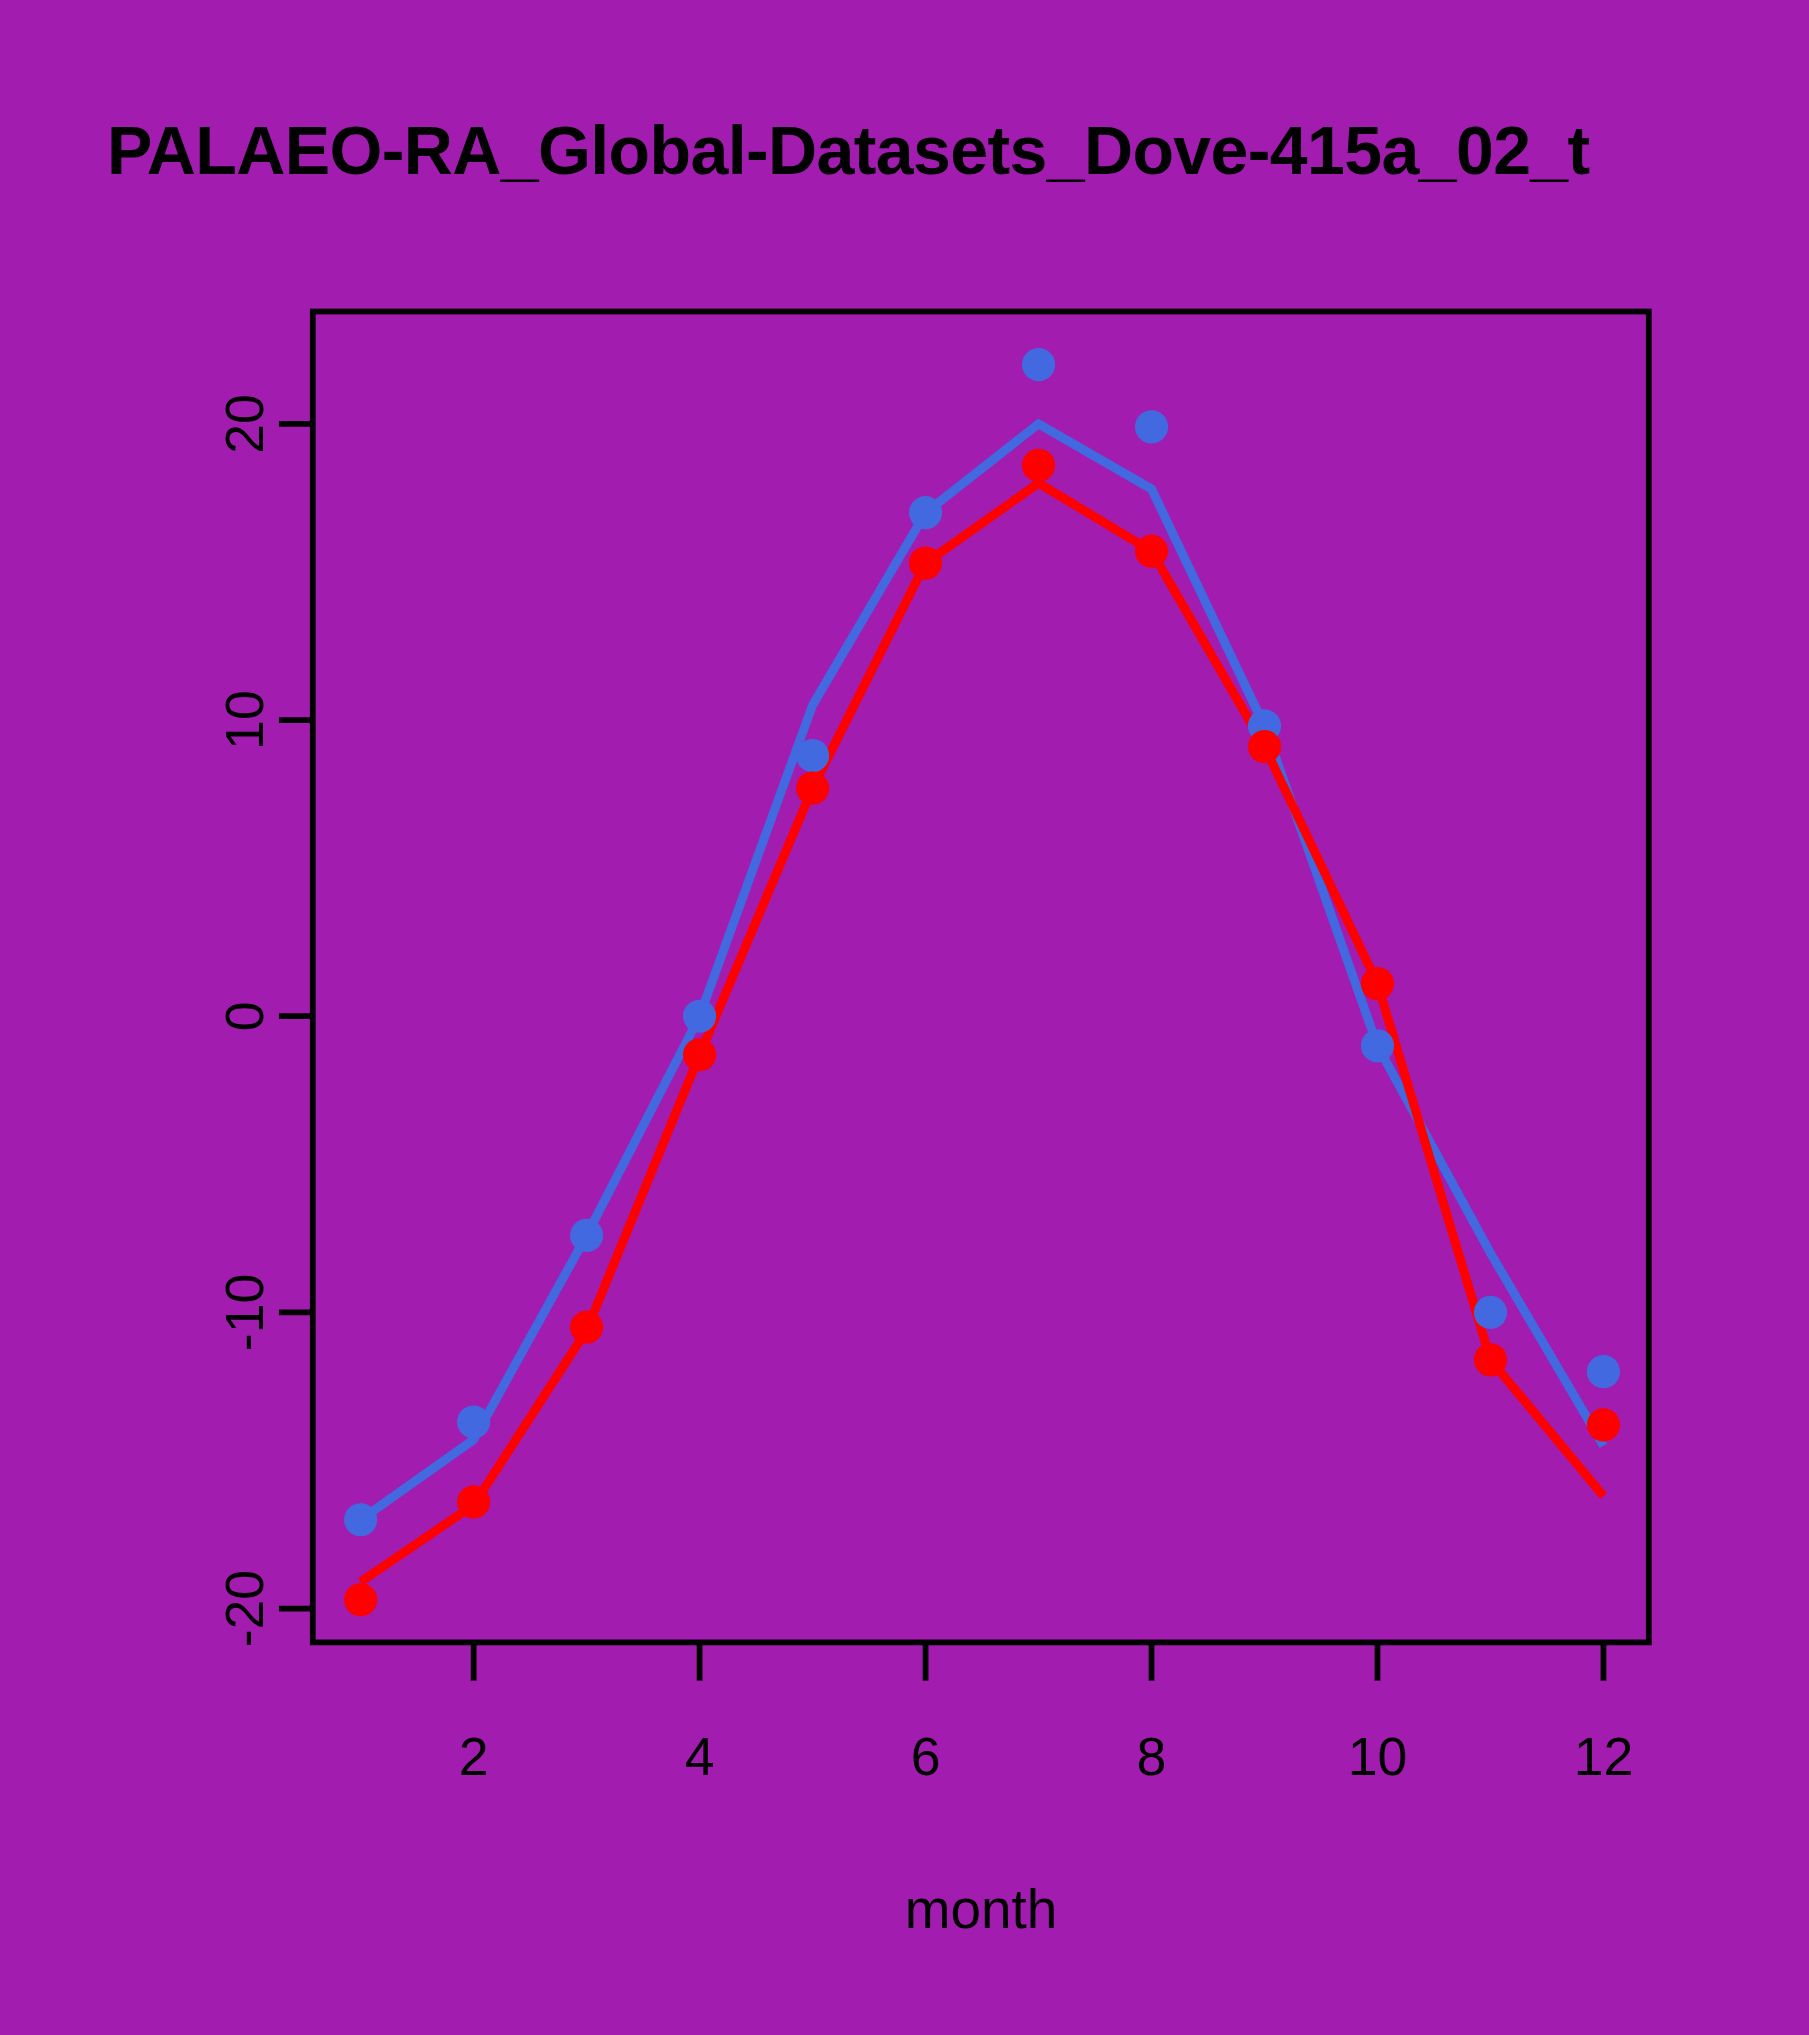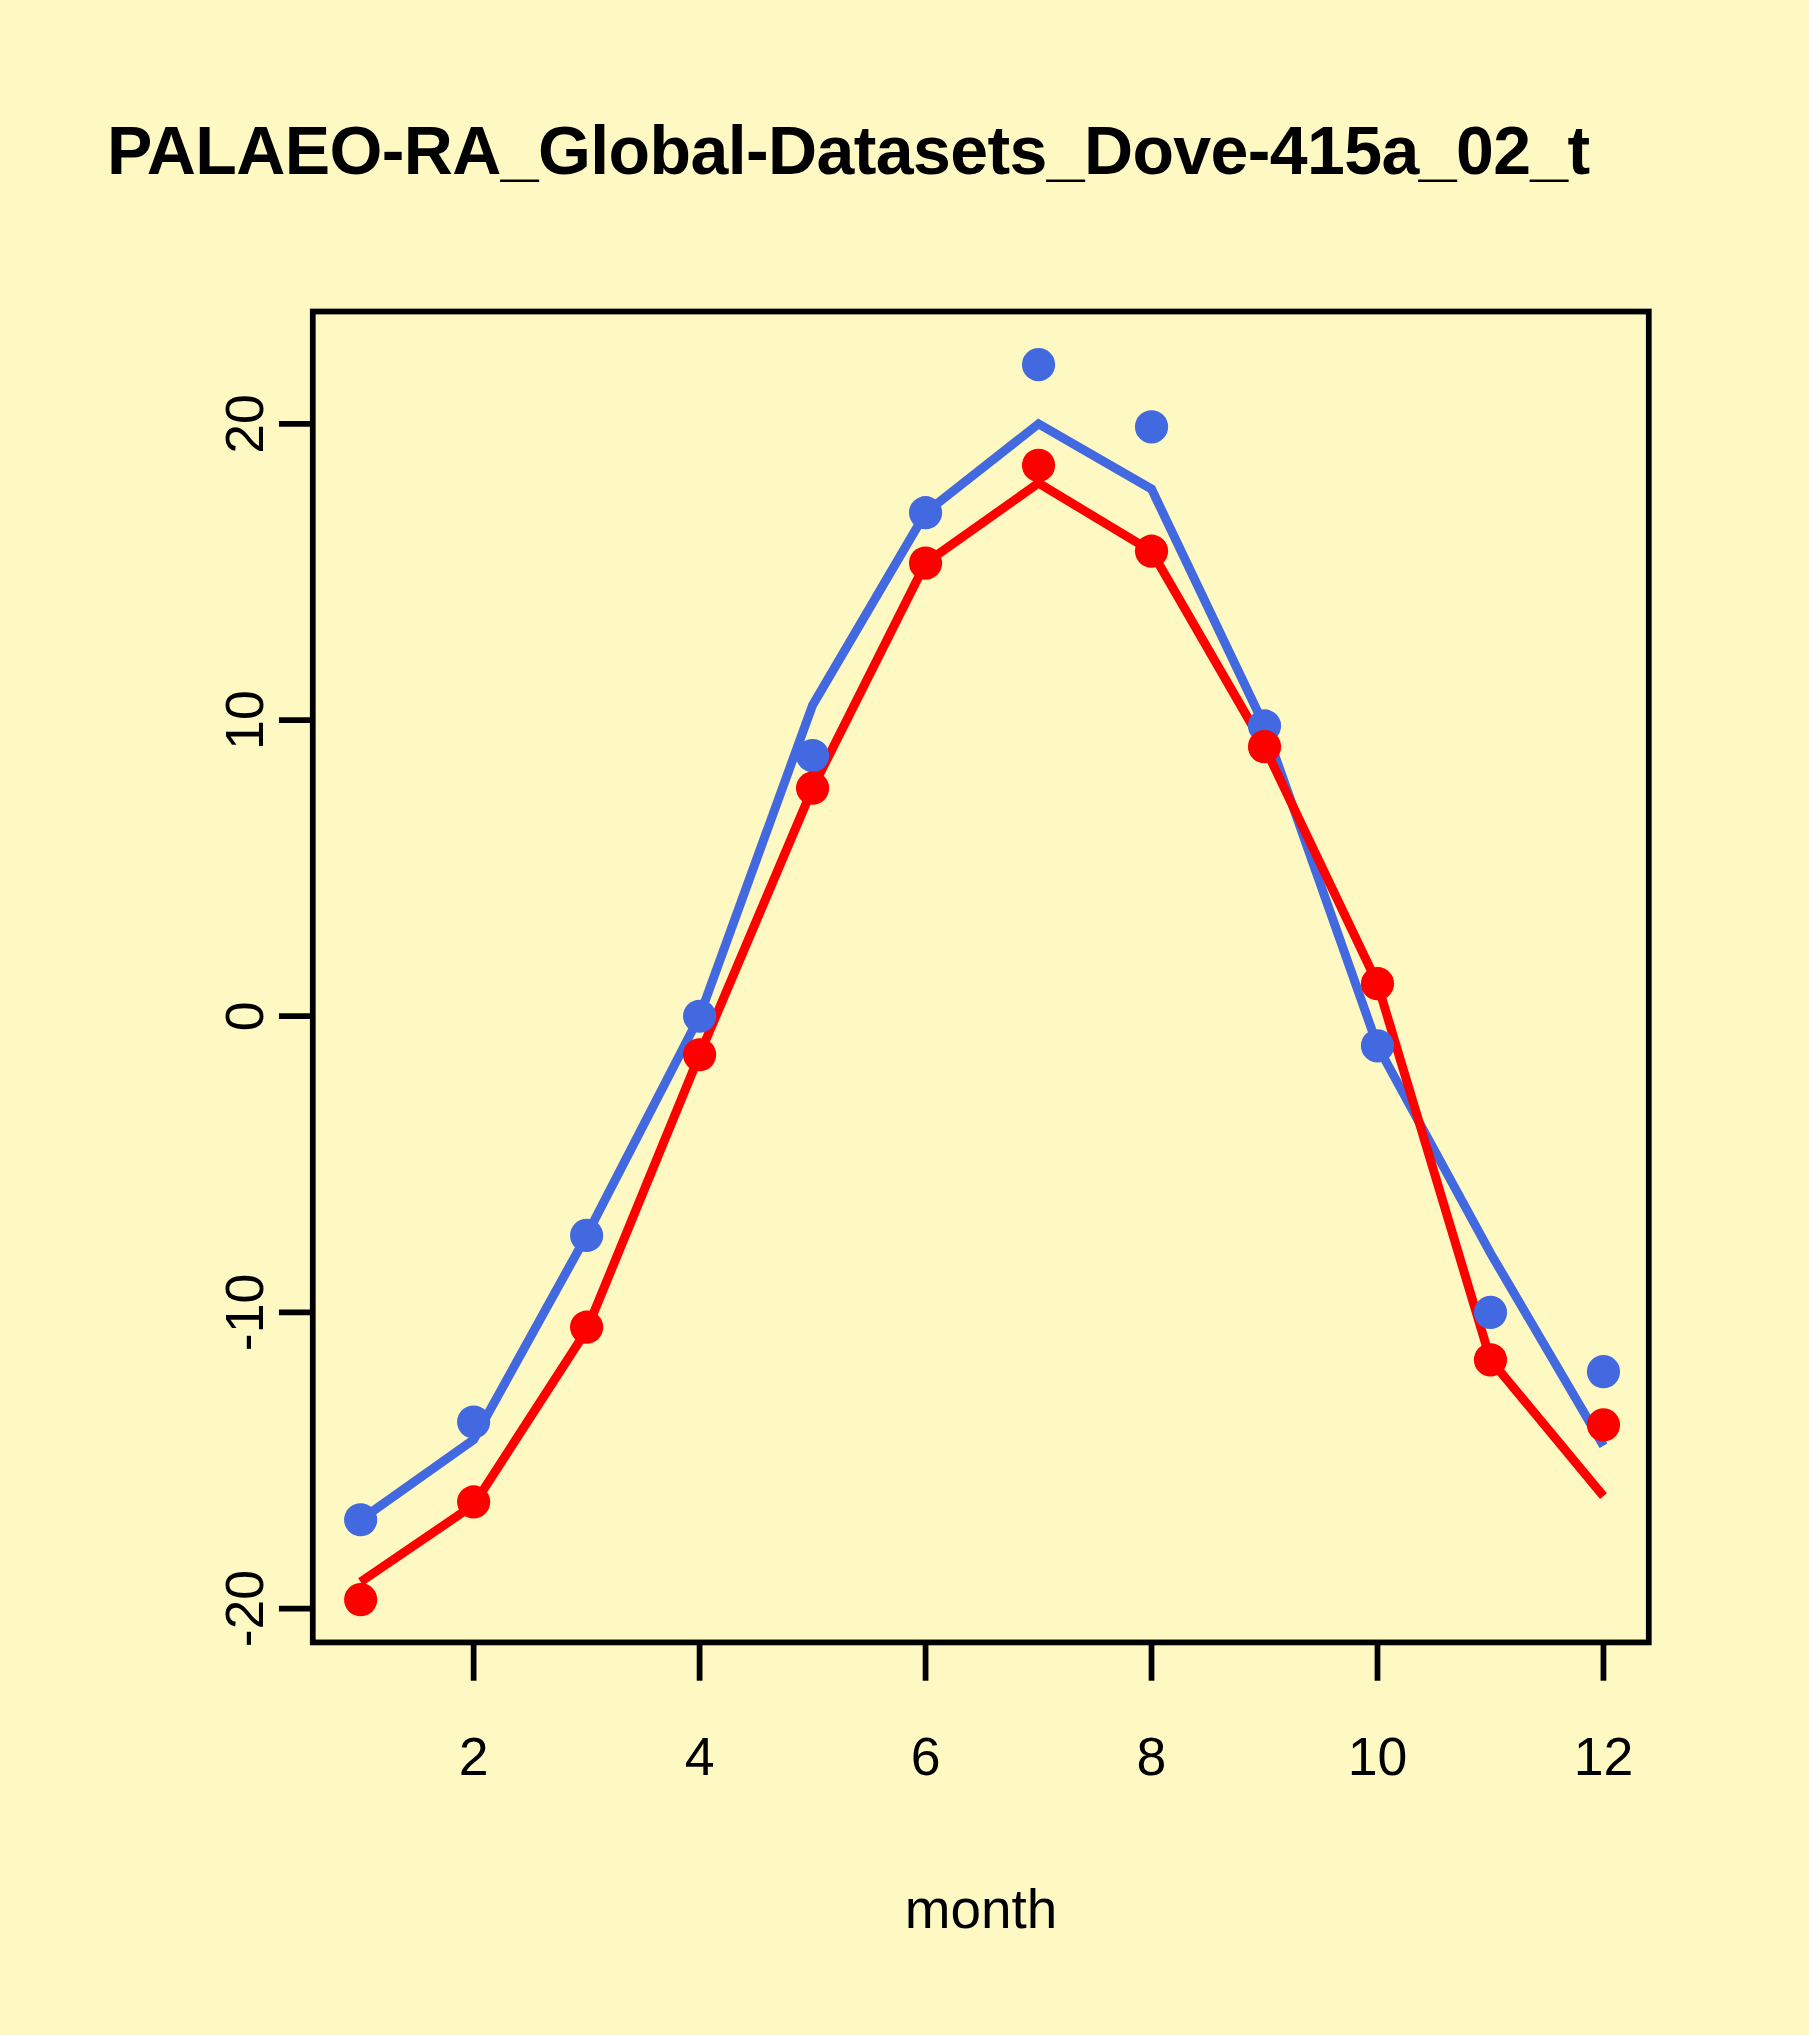--- a/index.html
+++ b/index.html
@@ -12,21 +12,21 @@
     height: 2035px;
     font-family: "Liberation Sans", sans-serif;
     overflow: hidden;
     position: relative;
   }
   #figure {
     position: absolute;
     left: 0; top: 0;
     width: 1809px;
     height: 2035px;
-    background: #fef9c3;
+    background: #a21caf;
   }
   #chart-title {
     position: absolute;
     left: 107px;
     top: 112px;
     width: 1724px;
     height: 77px;
     font-size: 68px;
     font-weight: bold;
     font-family: "Liberation Sans", sans-serif;

